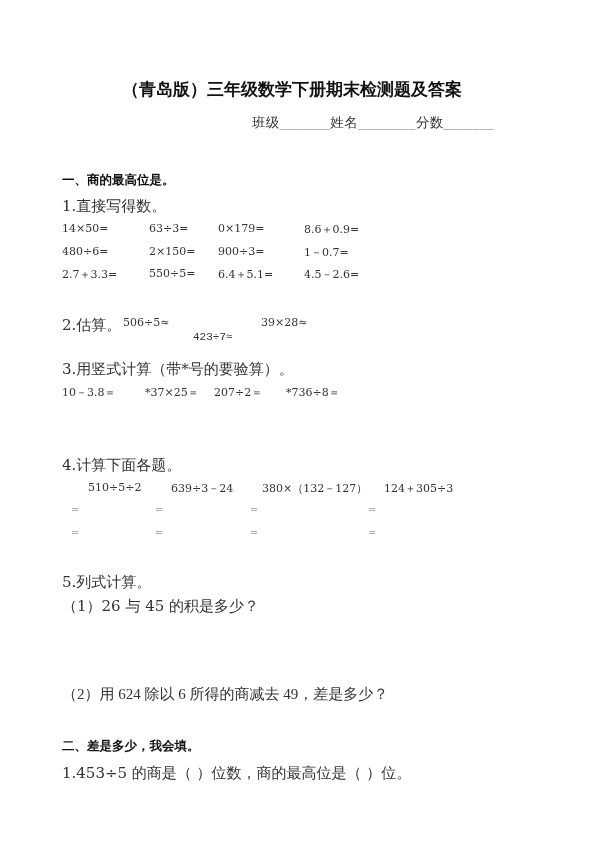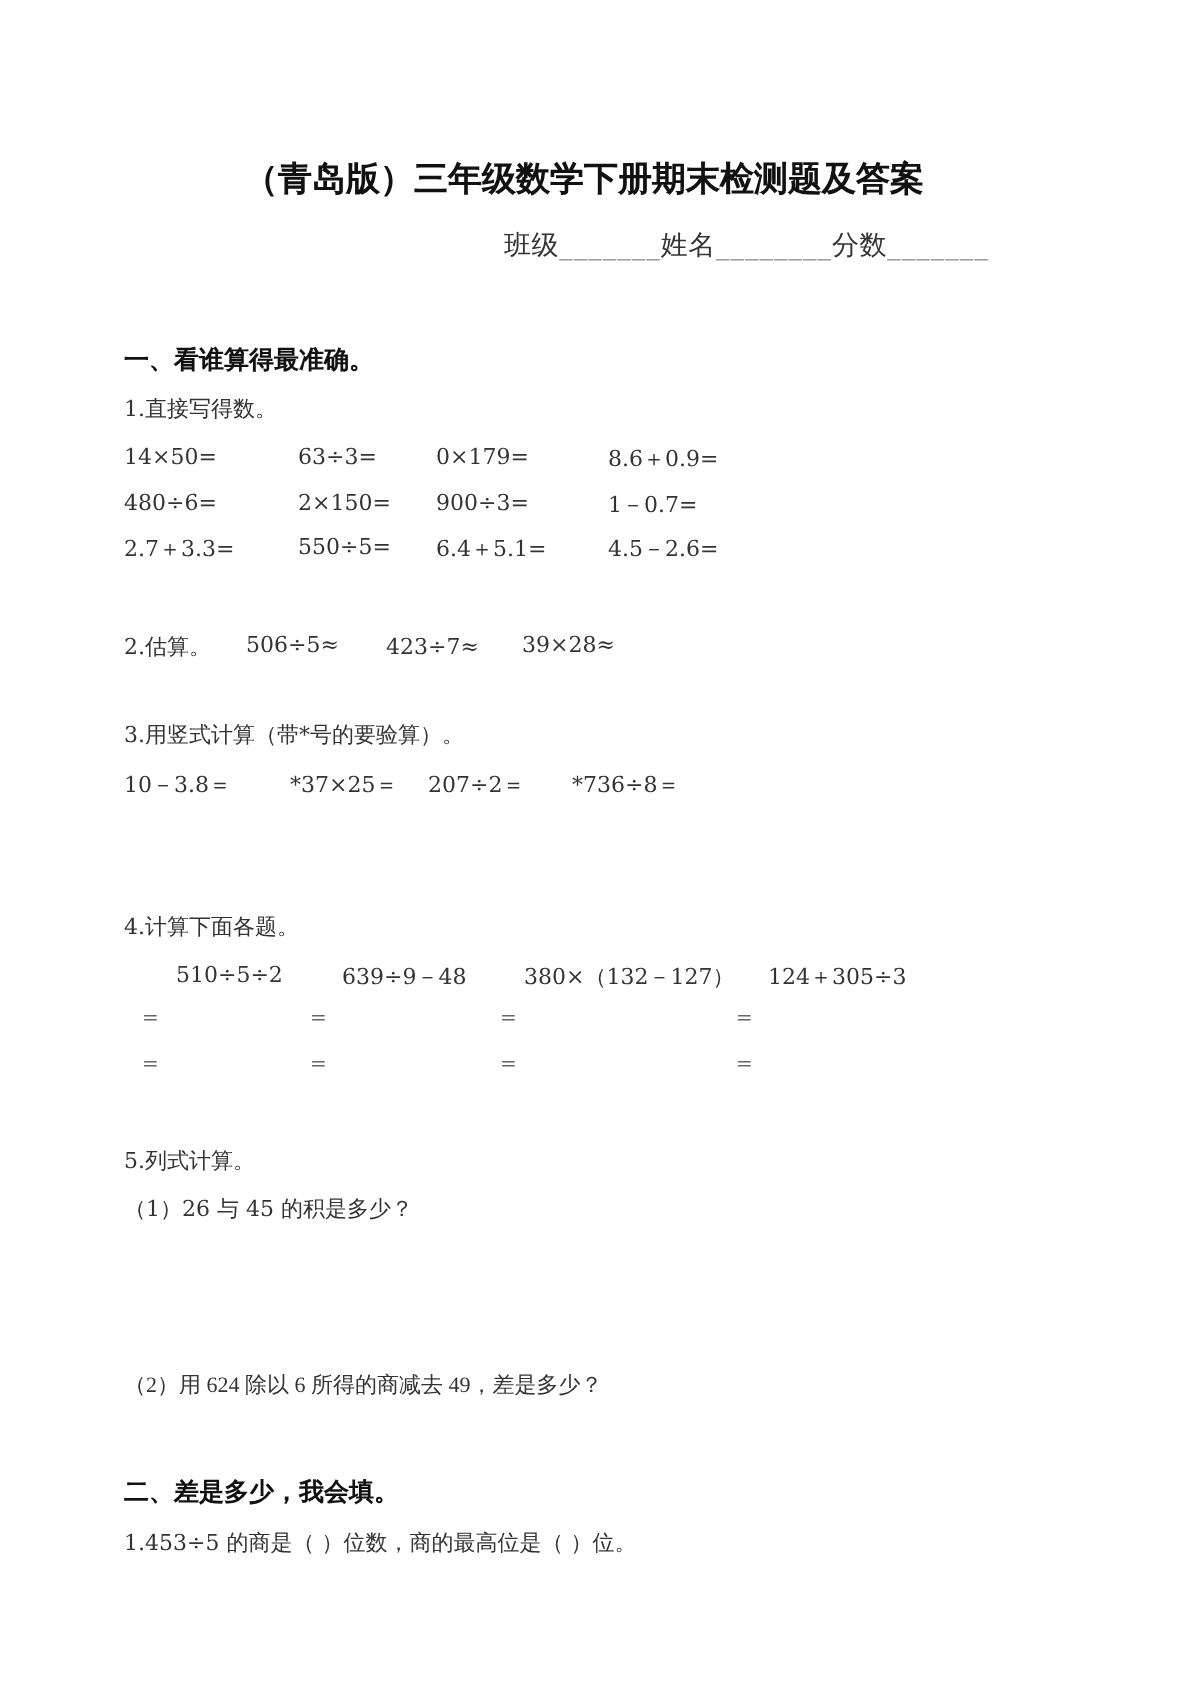--- a/index.html
+++ b/index.html
@@ -13,34 +13,34 @@
       left: 0; width: 584px; top: 78px; text-align: center;
       font-size: 17px; font-weight: bold; color: #111;
       font-family: "DejaVu Sans", "Liberation Sans", sans-serif;
     }
     .info { top: 114px; left: 252px; font-size: 13.5px; color: #333; letter-spacing: 0.3px; }
     .blank { color: #777; letter-spacing: 0.5px; }
     .h2 {
       font-size: 12.5px; font-weight: bold; color: #111;
       font-family: "DejaVu Sans", "Liberation Sans", sans-serif;
     }
-    .q { font-size: 11px; color: #333; }
+    .q { font-size: 15px; color: #333; }
     .cell { font-size: 11px; color: #333; }
     .eq { font-size: 10px; color: #666; }
   </style>
 </head>
 <body>
 
 <div class="abs title">（青岛版）三年级数学下册期末检测题及答案</div>
 
 <div class="abs info">
   <span>班级</span><span class="blank">_______</span><span>姓名</span><span class="blank">________</span><span>分数</span><span class="blank">_______</span>
 </div>
 
-<div class="abs h2" style="left:62px; top:172px;">一、看谁算得最准确。</div>
+<div class="abs h2" style="left:62px; top:172px;">一、商的最高位是。</div>
 
 <div class="abs q" style="left:62px; top:197px;">1.直接写得数。</div>
 
 <div>
   <div class="abs cell" style="left:62px; top:222px;">14×50=</div>
   <div class="abs cell" style="left:149px; top:222px;text-align:right;">63÷3=</div>
   <div class="abs cell" style="left:218px; top:222px;">0×179=</div>
   <div class="abs cell" style="left:304px; top:222px;">8.6＋0.9=</div>
 
   <div class="abs cell" style="left:62px; top:245px;">480÷6=</div>
@@ -50,36 +50,36 @@
 
   <div class="abs cell" style="left:62px; top:267px;">2.7＋3.3=</div>
   <div class="abs cell" style="left:149px; top:267px;">550÷5=</div>
   <div class="abs cell" style="left:218px; top:267px;">6.4＋5.1=</div>
   <div class="abs cell" style="left:304px; top:267px;">4.5－2.6=</div>
 </div>
 
 <div>
   <div class="abs q" style="left:62px; top:316px;">2.估算。</div>
   <div class="abs cell" style="left:123px; top:316px;">506÷5≈</div>
-  <div class="abs cell" style="left:193px; top:317px;">423÷7≈</div>
+  <div class="abs cell" style="left:193px; top:331px;font-family:Liberation Mono, monospace;">423÷7≈</div>
   <div class="abs cell" style="left:261px; top:316px;">39×28≈</div>
 </div>
 
 <div class="abs q" style="left:62px; top:360px;">3.用竖式计算（带*号的要验算）。</div>
 <div>
   <div class="abs cell" style="left:62px; top:385px;">10－3.8＝</div>
   <div class="abs cell" style="left:145px; top:385px;">*37×25＝</div>
   <div class="abs cell" style="left:214px; top:385px;">207÷2＝</div>
   <div class="abs cell" style="left:286px; top:385px;">*736÷8＝</div>
 </div>
 
 <div class="abs q" style="left:62px; top:456px;">4.计算下面各题。</div>
 <div>
   <div class="abs cell" style="left:88px; top:481px;">510÷5÷2</div>
-  <div class="abs cell" style="left:171px; top:481px;">639÷9－48</div>
+  <div class="abs cell" style="left:171px; top:481px;">639÷3－24</div>
   <div class="abs cell" style="left:262px; top:481px;">380×（132－127）</div>
   <div class="abs cell" style="left:384px; top:481px;">124＋305÷3</div>
 
   <div class="abs eq" style="left:71px; top:504px;">=</div>
   <div class="abs eq" style="left:155px; top:504px;">=</div>
   <div class="abs eq" style="left:250px; top:504px;">=</div>
   <div class="abs eq" style="left:368px; top:504px;">=</div>
 
   <div class="abs eq" style="left:71px; top:527px;">=</div>
   <div class="abs eq" style="left:155px; top:527px;">=</div>

